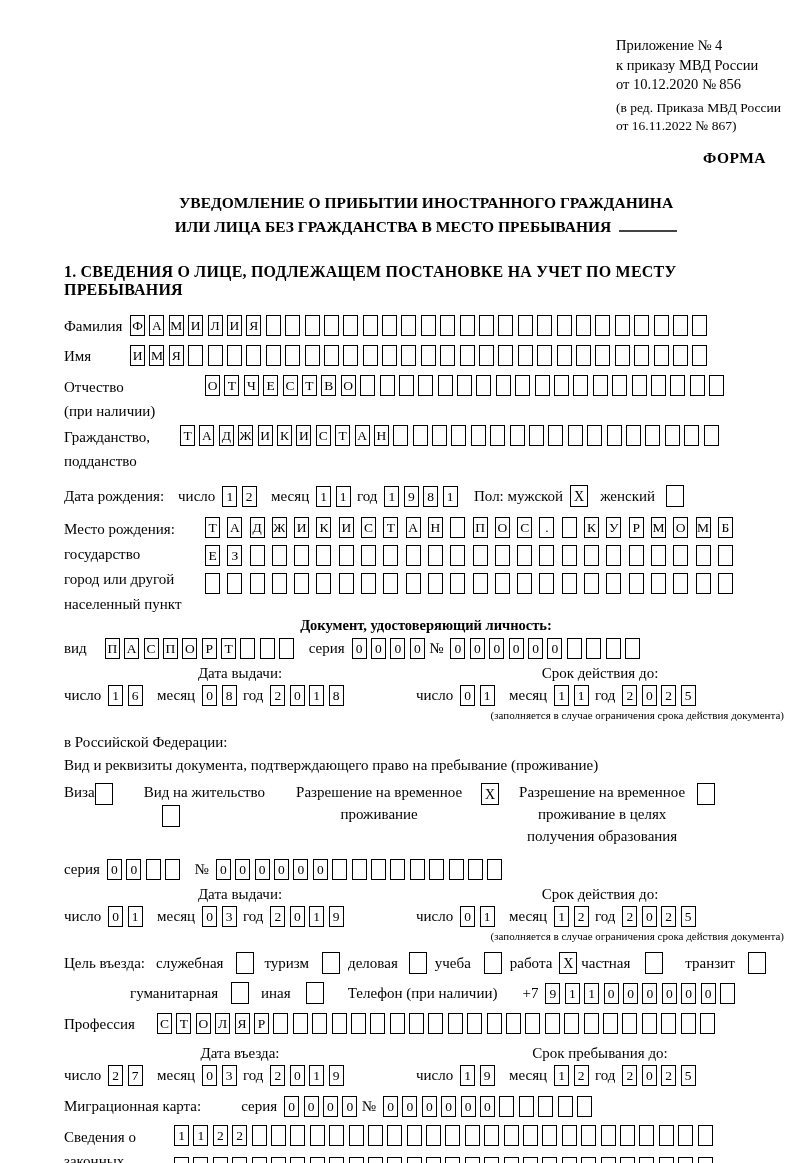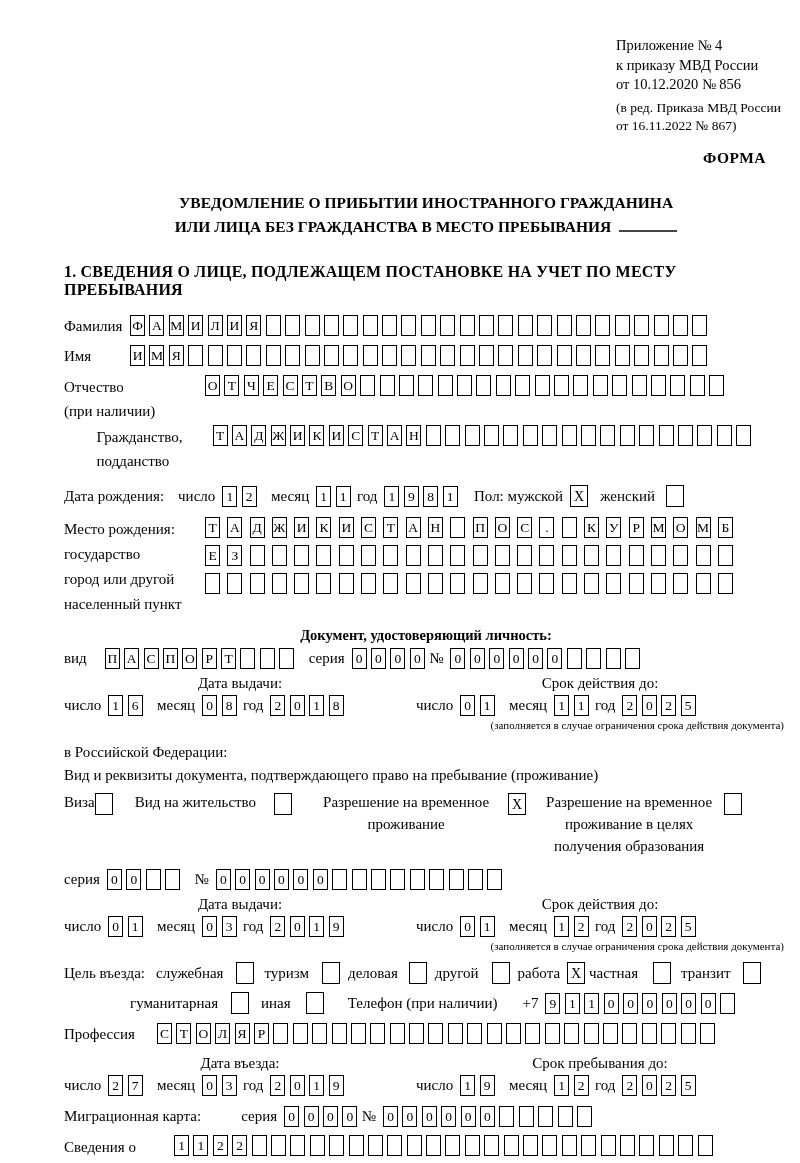--- a/index.html
+++ b/index.html
@@ -23,21 +23,21 @@
   .cell { flex:none; width:15px; height:21px; border:1px solid #000; margin-right:4.4px;
           text-align:center; line-height:20px; font-size:13.5px; }
   .cells.wide .cell { margin-right:7.3px; }
   .box { flex:none; display:inline-block; width:18px; height:22px; border:1px solid #000;
          text-align:center; line-height:21px; font-size:14px; vertical-align:middle; }
 
   .lblcol { flex:none; font-size:15px; line-height:28px; }
   .multirow { flex:1; }
   .multirow .cells { margin-bottom:7px; }
 
-  .doc-heading { text-align:center; font-weight:bold; font-size:14.5px; margin-top:10px; }
+  .doc-heading { text-align:center; font-weight:bold; font-size:14.5px; }
 
   .dates { display:flex; margin-top:6px; }
   .dates .col-l { width:352px; flex:none; }
   .dates .col-r { width:368px; flex:none; }
   .dates-heading { text-align:center; font-size:15px; margin-bottom:3px; }
   .dateline { display:flex; align-items:center; }
   .dateline .dlbl { font-size:15px; margin-right:7px; }
   .small-note { font-size:11px; margin-top:3px; text-align:right; white-space:nowrap; }
 
   .intro { font-size:15px; margin-top:10px; line-height:1.5; }
@@ -171,21 +171,21 @@
         <span class="cell"></span>
         <span class="cell"></span>
         <span class="cell"></span>
         <span class="cell"></span>
         <span class="cell"></span>
         <span class="cell"></span>
         <span class="cell"></span>
       </div>
   </div>
 
-  <div class="row" style="margin-top:2px;justify-content:center;">
+  <div class="row" style="margin-top:2px;">
     <div class="lblcol" style="width:116px; line-height:24px;">
       <div>Гражданство,</div>
       <div>подданство</div>
     </div>
     <div class="cells">
         <span class="cell">Т</span>
         <span class="cell">А</span>
         <span class="cell">Д</span>
         <span class="cell">Ж</span>
         <span class="cell">И</span>
@@ -418,21 +418,21 @@
   <div class="intro">
     <div>в Российской Федерации:</div>
     <div>Вид и реквизиты документа, подтверждающего право на пребывание (проживание)</div>
   </div>
 
   <div class="visa-row">
     <div class="opt">
       <span class="optlbl">Виза</span>
       <span class="box"></span>
     </div>
-    <div class="opt" style="margin-left:22px;">
+    <div class="opt" style="margin-left:31px;flex-direction:column;">
       <span class="optlbl">Вид на жительство</span>
       <span class="box" style="margin-left:18px;"></span>
     </div>
     <div class="opt" style="margin-left:20px;">
       <span class="optlbl center" style="width:188px;">Разрешение на временное проживание</span>
       <span class="box" style="margin-left:8px;">X</span>
     </div>
     <div class="opt" style="margin-left:14px;">
       <span class="optlbl center" style="width:178px;">Разрешение на временное проживание в целях получения образования</span>
       <span class="box" style="margin-left:6px;"></span>
@@ -516,27 +516,27 @@
   </div>
 
   <div class="row dateline" style="margin-top:10px;">
     <span class="dlbl">Цель въезда:</span>
     <span class="dlbl" style="margin-left:4px;">служебная</span>
     <span class="box" style="margin-left:6px;"></span>
     <span class="dlbl" style="margin-left:10px;">туризм</span>
     <span class="box" style="margin-left:6px;"></span>
     <span class="dlbl" style="margin-left:8px;">деловая</span>
     <span class="box" style="margin-left:4px;"></span>
-    <span class="dlbl" style="margin-left:8px;">другой</span>
+    <span class="dlbl" style="margin-left:8px;">учеба</span>
     <span class="box" style="margin-left:6px;"></span>
     <span class="dlbl" style="margin-left:8px;">работа</span>
     <span class="box">X</span>
     <span class="dlbl" style="margin-left:4px;">частная</span>
     <span class="box" style="margin-left:8px;"></span>
-    <span class="dlbl" style="margin-left:10px;">транзит</span>
+    <span class="dlbl" style="margin-left:22px;">транзит</span>
     <span class="box" style="margin-left:6px;"></span>
   </div>
 
   <div class="row dateline" style="margin-top:8px;">
     <span class="dlbl" style="margin-left:66px;">гуманитарная</span>
     <span class="box" style="margin-left:6px;"></span>
     <span class="dlbl" style="margin-left:12px;">иная</span>
     <span class="box" style="margin-left:8px;"></span>
     <span class="dlbl" style="margin-left:24px;">Телефон (при наличии)</span>
     <span class="dlbl" style="margin-left:18px;">+7</span>

